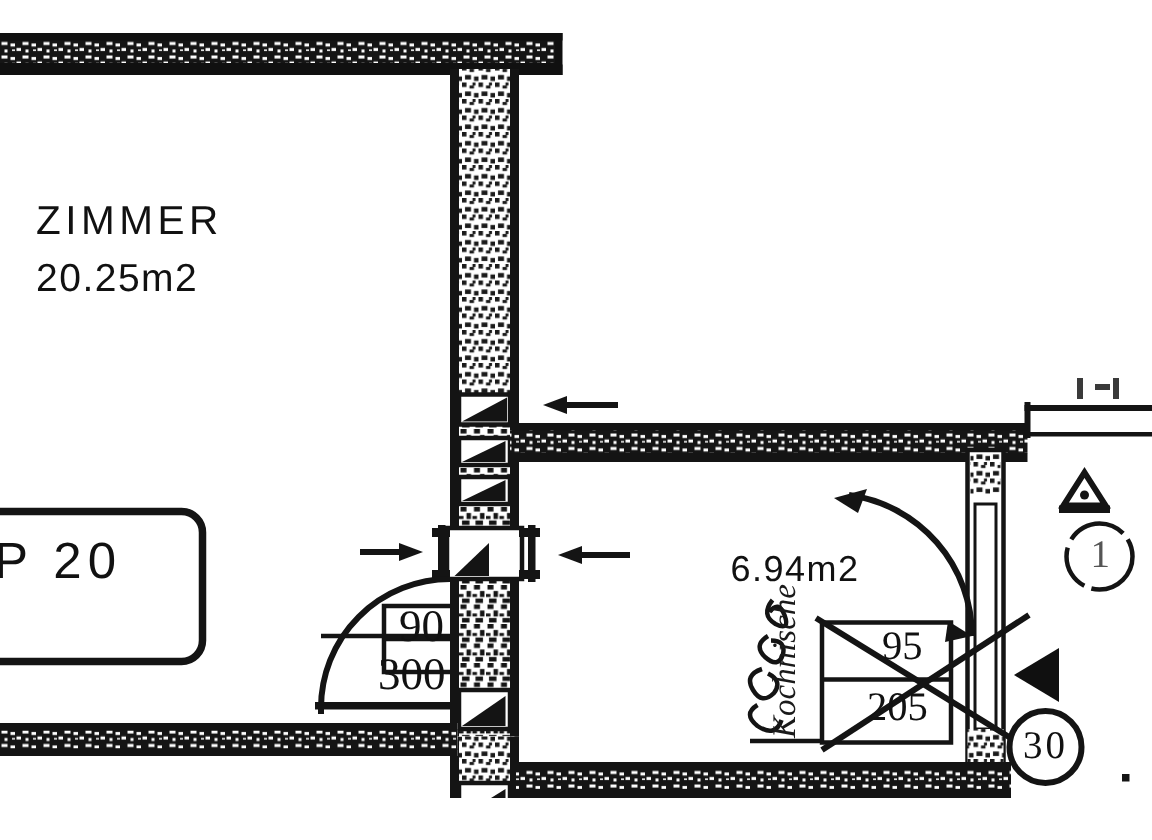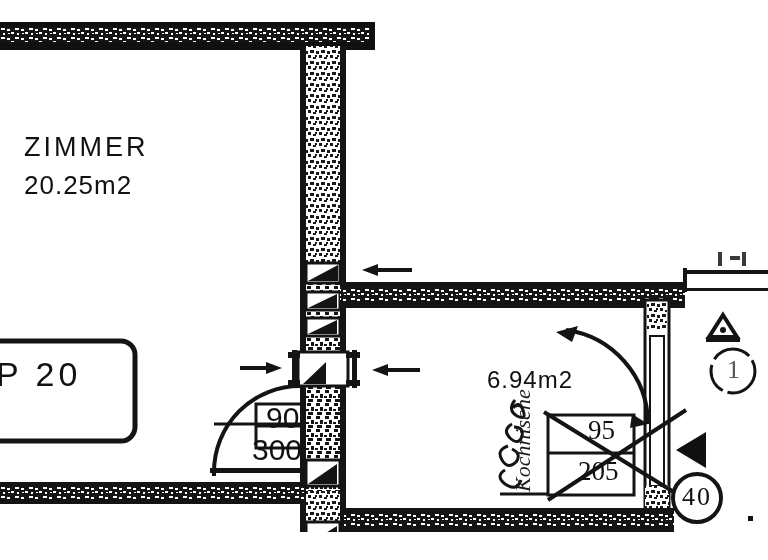--- a/index.html
+++ b/index.html
@@ -24,21 +24,21 @@
     white-space:pre;
     letter-spacing:2px;
     line-height:1;
     user-select:none;
   }
   .room-name{font-size:27px;letter-spacing:3px;}
   .room-area{font-size:26px;letter-spacing:1px;}
   .kname{font-size:25px;letter-spacing:2px;}
   .karea{font-size:24px;letter-spacing:1px;}
   .pbox-label{font-size:34px;letter-spacing:4px;}
-  .dimnum{font-size:30px;letter-spacing:0px;font-family:Liberation Sans, sans-serif;}
+  .dimnum{font-size:30px;letter-spacing:0px;font-family:Liberation Serif, serif;}
   .dimnum2{font-size:27px;letter-spacing:0px;font-family:"Liberation Serif", serif;text-align:right;}
   .circnum{font-size:26px;font-family:"Liberation Serif", serif;}
   .hand{
     font-size:22px;
     font-family:"Liberation Serif", serif;
     font-style:italic;
     letter-spacing:0px;
   }
   .rot90{transform-origin:0 0;}
 </style>
@@ -244,18 +244,18 @@
   <div class="txt karea" style="left:487px;top:368px;">6.94m2</div>
 
   <div class="txt pbox-label" style="left:-4px;top:357px;">P 20</div>
 
   <div class="txt dimnum" style="left:266px;top:403px;">90</div>
   <div class="txt dimnum" style="left:252px;top:435px;">300</div>
 
   <div class="txt dimnum2" style="left:588px;top:417px;">95</div>
   <div class="txt dimnum2" style="left:578px;top:458px;">205</div>
 
-  <div class="txt circnum" style="left:682px;top:484px;">40</div>
+  <div class="txt circnum" style="left:682px;top:484px;">30</div>
   <div class="txt circnum" style="left:727px;top:357px;color:#555;">1</div>
 
   <div class="txt hand rot90" style="left:512px;top:492px;transform:rotate(-90deg);color:#1a1a1a;">Kochnische</div>
 
 </div>
 
 </body></html>

